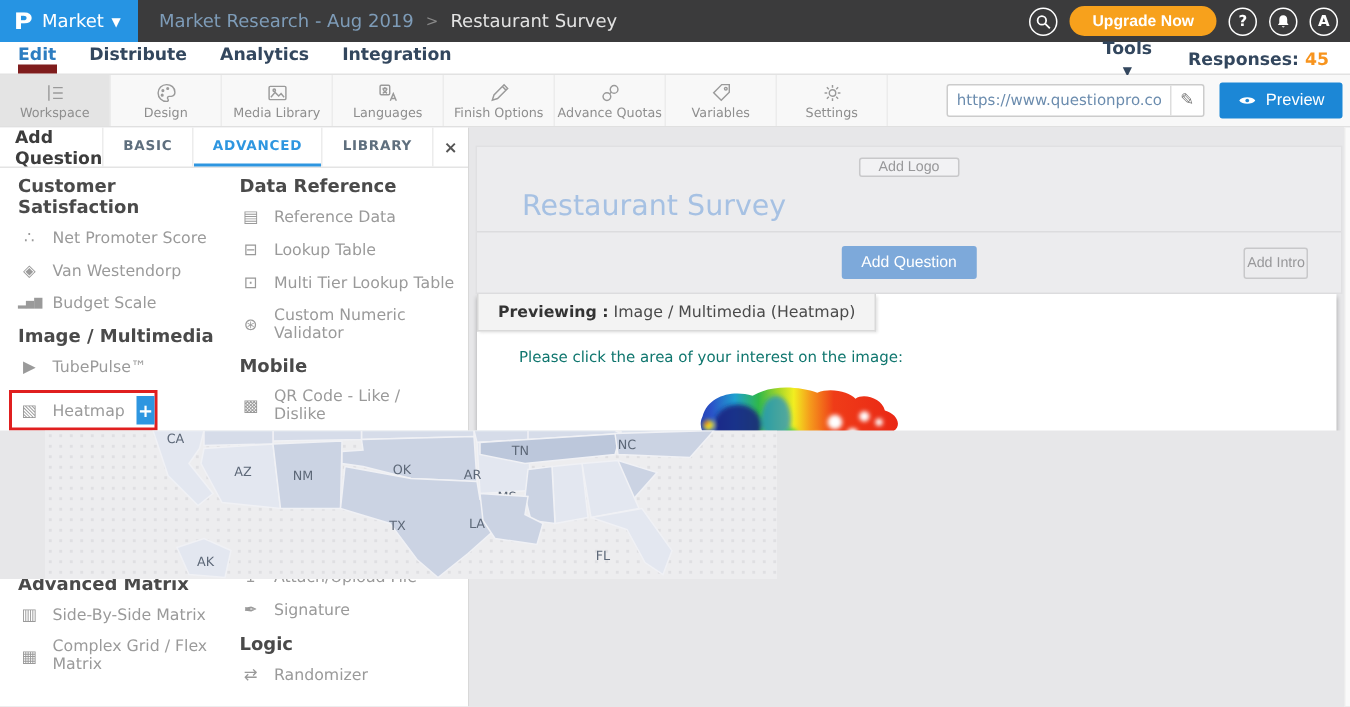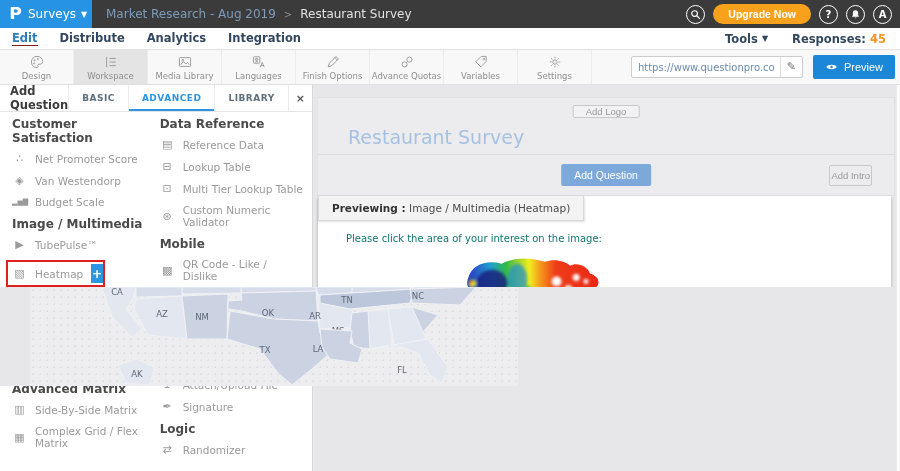--- a/index.html
+++ b/index.html
@@ -17,23 +17,23 @@
   .crumb-sep { color:#8a8a8a; font-size:10px; }
   .crumb-current { color:#e3e3e3; }
   .topbar-right { margin-left:auto; display:flex; align-items:center; gap:8px; padding-right:8px; }
   .circle-btn { width:19px; height:19px; border:1.4px solid #fff; border-radius:50%; display:flex; align-items:center; justify-content:center; color:#fff; font-size:10px; font-weight:bold; }
   .upgrade { background:#f7a11c; color:#fff; font-size:10.5px; font-weight:bold; border:none; border-radius:11px; padding:4px 15px; }
 
   
   .nav2 { position:absolute; left:0; top:28px; width:900px; height:22px; background:#fff; border-bottom:1px solid #e2e2e2; display:flex; align-items:center; font-size:11.5px; }
   .nav-tabs { display:flex; gap:22px; padding-left:12px; }
   .nav-item { color:#33475e; font-weight:600; cursor:pointer; }
-  .nav-item.active { color:#2d7dc1; border-bottom:1px solid #7f1d1d;text-align:right; }
+  .nav-item.active { color:#2d7dc1; border-bottom:6px solid #7f1d1d;text-align:right; }
   .nav2-right { margin-left:auto; display:flex; gap:24px; align-items:center; padding-right:14px; }
-  .tools { color:#33475e; font-weight:600; display:flex; gap:4px; align-items:center; }
+  .tools { color:#33475e; font-weight:600; display:flex; gap:4px; align-items:center;flex-direction:column; }
   .tools .caret { color:#33475e; }
   .responses { color:#33475e; font-weight:600; }
   .responses b { color:#f7941e; }
 
   
   .toolbar { position:absolute; left:0; top:50px; width:900px; height:35px; background:#f8f8f8; border-bottom:1px solid #e0e0e0; display:flex; align-items:stretch; }
   .tb-item { width:74px; display:flex; flex-direction:column; align-items:center; justify-content:center; gap:1px; border-right:1px solid #ececec; cursor:pointer; }
   .tb-item.active { background:#e4e4e4; }
   .tb-item svg { stroke:#9a9a9a; fill:none; stroke-width:1.2; width:16px; height:16px; }
   .tb-label { font-size:8.5px; color:#8e8e8e; white-space:nowrap; }
@@ -84,21 +84,21 @@
   .map-label { font-size:8.5px; fill:#5d6878; font-family:"DejaVu Sans",sans-serif; }
   .scroll-strip { position:absolute; right:0; top:85px; width:4px; height:386px; background:#fafafa; border-left:1px solid #ededed; }
 </style>
 </head>
 <body>
 
 <div class="topbar">
   <div class="logo-block">
     <span class="logo-p">P</span>
     <span class="app-menu">
-      <span>Surveys</span>
+      <span>Market</span>
       <span class="caret">▼</span>
     </span>
   </div>
   <div class="crumbs">
     <span class="crumb-parent">Market Research - Aug 2019</span>
     <span class="crumb-sep">&gt;</span>
     <span class="crumb-current">Restaurant Survey</span>
   </div>
   <div class="topbar-right">
     <span class="circle-btn">
@@ -133,35 +133,35 @@
     </span>
     <span class="responses">
       <span>Responses:</span>
       <b>45</b>
     </span>
   </div>
 </div>
 
 <div class="toolbar">
   <div style="display:flex" id="tb-items">
+      <div class="tb-item active">
+        <svg viewBox="0 0 20 20">
+          <path d="M4.5 3.5v13"></path>
+          <path d="M8 5.5h8M8 10h8M8 14.5h8"></path>
+        </svg>
+        <span class="tb-label">Workspace</span>
+      </div>
       <div class="tb-item">
         <svg viewBox="0 0 20 20">
           <path d="M10 3a7 7 0 100 14c1.6 0 1.9-1.1 1.2-1.9-.9-1-.2-2.3 1.1-2.3H14a3.4 3.4 0 003-3.4C17 5.4 13.9 3 10 3z"></path>
           <circle cx="7" cy="8" r=".7"></circle>
           <circle cx="11" cy="6.3" r=".7"></circle>
           <circle cx="6.4" cy="11.8" r=".7"></circle>
         </svg>
         <span class="tb-label">Design</span>
-      </div>
-      <div class="tb-item active">
-        <svg viewBox="0 0 20 20">
-          <path d="M4.5 3.5v13"></path>
-          <path d="M8 5.5h8M8 10h8M8 14.5h8"></path>
-        </svg>
-        <span class="tb-label">Workspace</span>
       </div>
       <div class="tb-item">
         <svg viewBox="0 0 20 20">
           <rect x="3" y="4.5" width="14" height="11" rx="1"></rect>
           <path d="M4.5 13.5l3.5-4 3 3 2-2 2.5 3"></path>
           <circle cx="7.3" cy="7.7" r="1"></circle>
         </svg>
         <span class="tb-label">Media Library</span>
       </div>
       <div class="tb-item">

